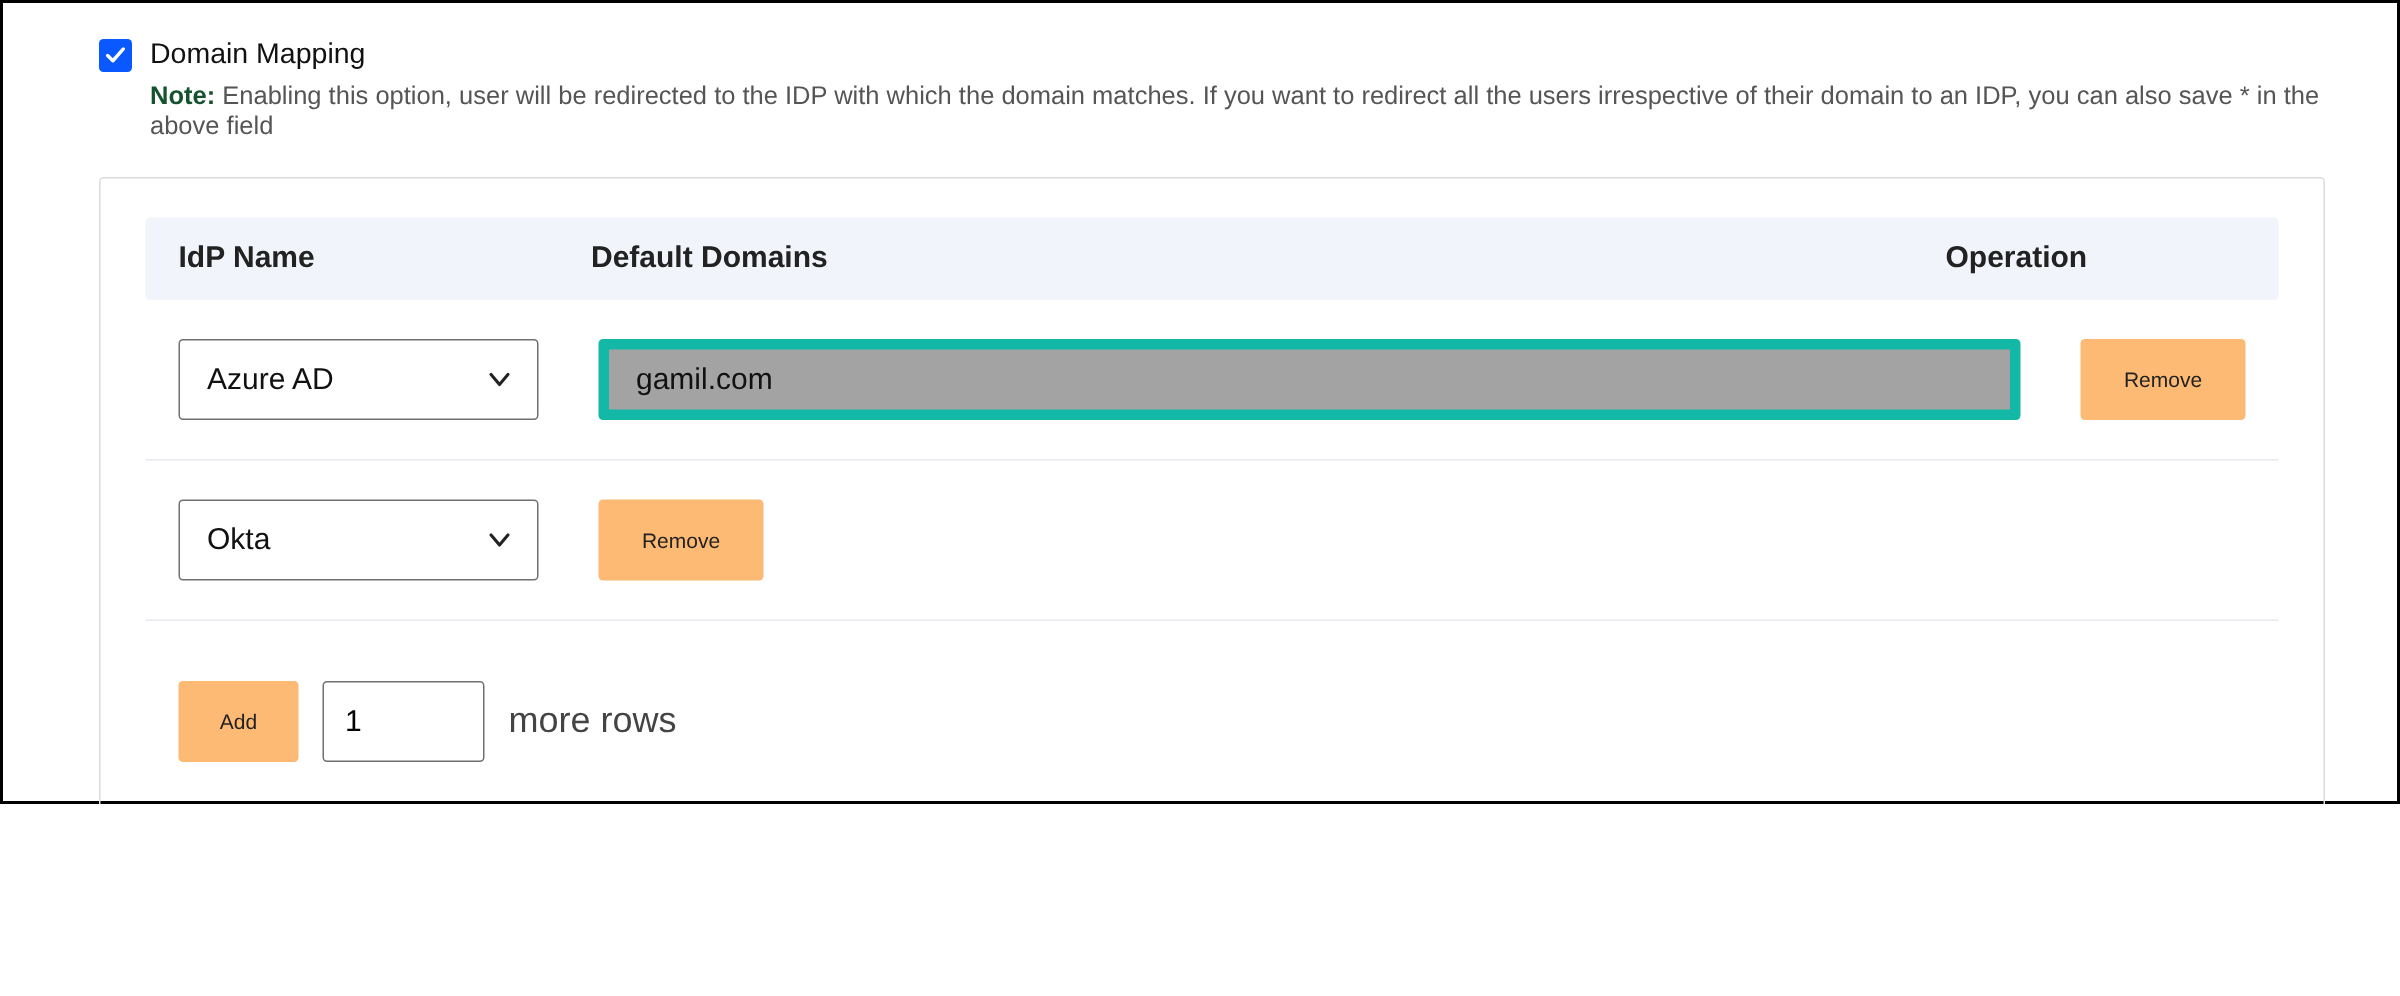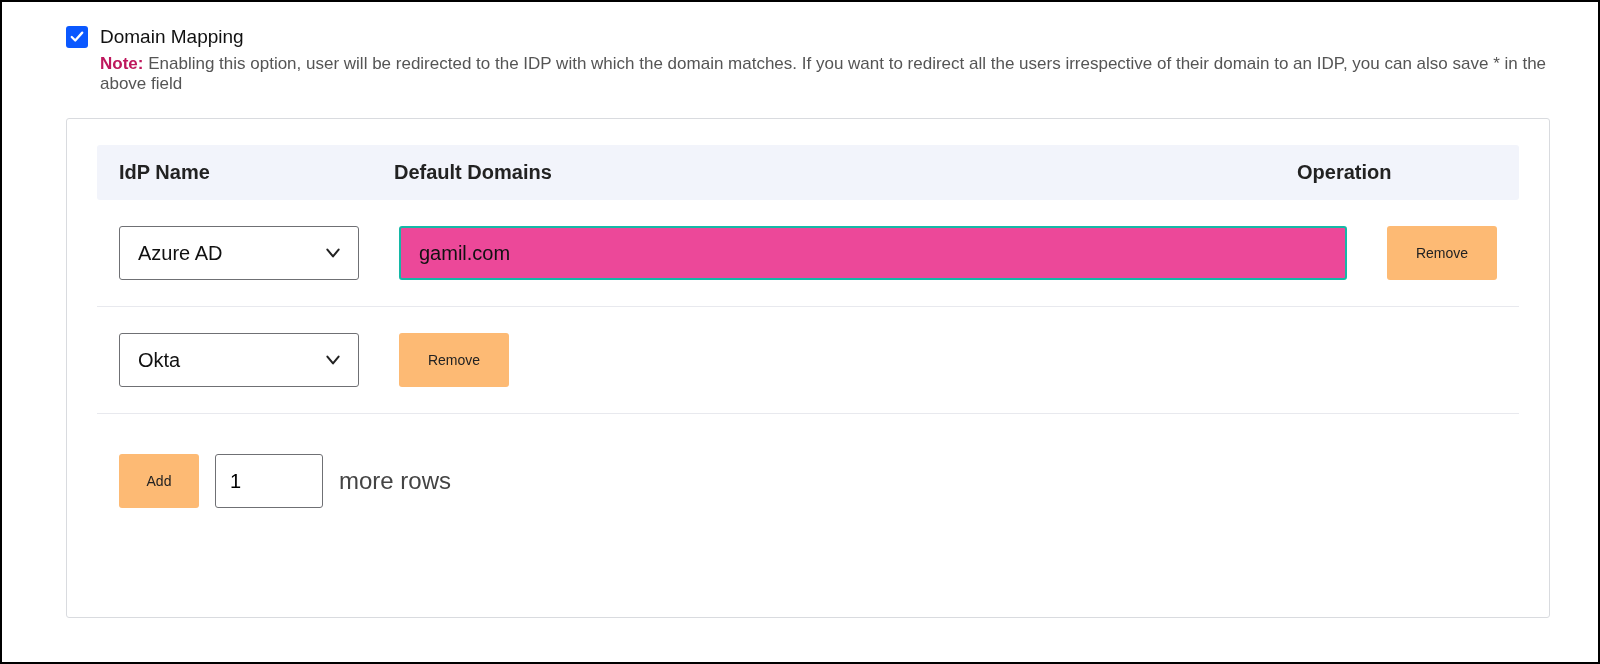--- a/index.html
+++ b/index.html
@@ -3,21 +3,21 @@
   <meta charset="utf-8">
   <style>
     * { box-sizing: border-box; margin: 0; padding: 0; }
     body {
       font-family: "Segoe UI", Arial, Helvetica, sans-serif;
       color: #111;
       background: #fff;
     }
     .page-frame {
       width: 1600px;
-      height: 664px;
+      height: 536px;
       border: 2px solid #000;
       padding: 24px 48px 24px 64px;
       position: relative;
     }
     .header-row {
       display: flex;
       align-items: center;
       gap: 12px;
       margin-bottom: 6px;
     }
@@ -31,21 +31,21 @@
     .feature-label {
       font-size: 19px;
       color: #111;
     }
     .note-line {
       font-size: 17px;
       color: #555;
       margin-left: 34px;
       margin-bottom: 24px;
     }
-    .note-line b { color: #be185d; font-weight: 700; text-align: right; }
+    .note-line b { color: #14532d; font-weight: 700; text-align: right; }
 
     .panel {
       border: 1px solid #d9dbdf;
       border-radius: 3px;
       padding: 26px 30px 40px 30px;
       min-height: 500px;
     }
     .panel-title {
       font-size: 22px;
       font-weight: 700;
@@ -83,26 +83,26 @@
       height: 54px;
       display: flex; align-items: center; justify-content: space-between;
       padding: 0 16px 0 18px;
       font-size: 20px;
       background:#fff;
     }
     .select-wrap .chevron svg { width: 18px; height: 18px; display:block; }
 
     .input-text {
       flex: 1;
-      border: 2px solid #14b8a6;
+      border: 7px solid #14b8a6;
       border-radius: 3px;
       height: 54px;
       padding: 0 18px;
       font-size: 20px;
-      background:#ec4899;
+      background:#a3a3a3;
       color:#111;
     }
 
     .btn {
       background: #fdba74;
       border: none;
       border-radius: 3px;
       height: 54px;
       min-width: 110px;
       padding: 0 22px;

